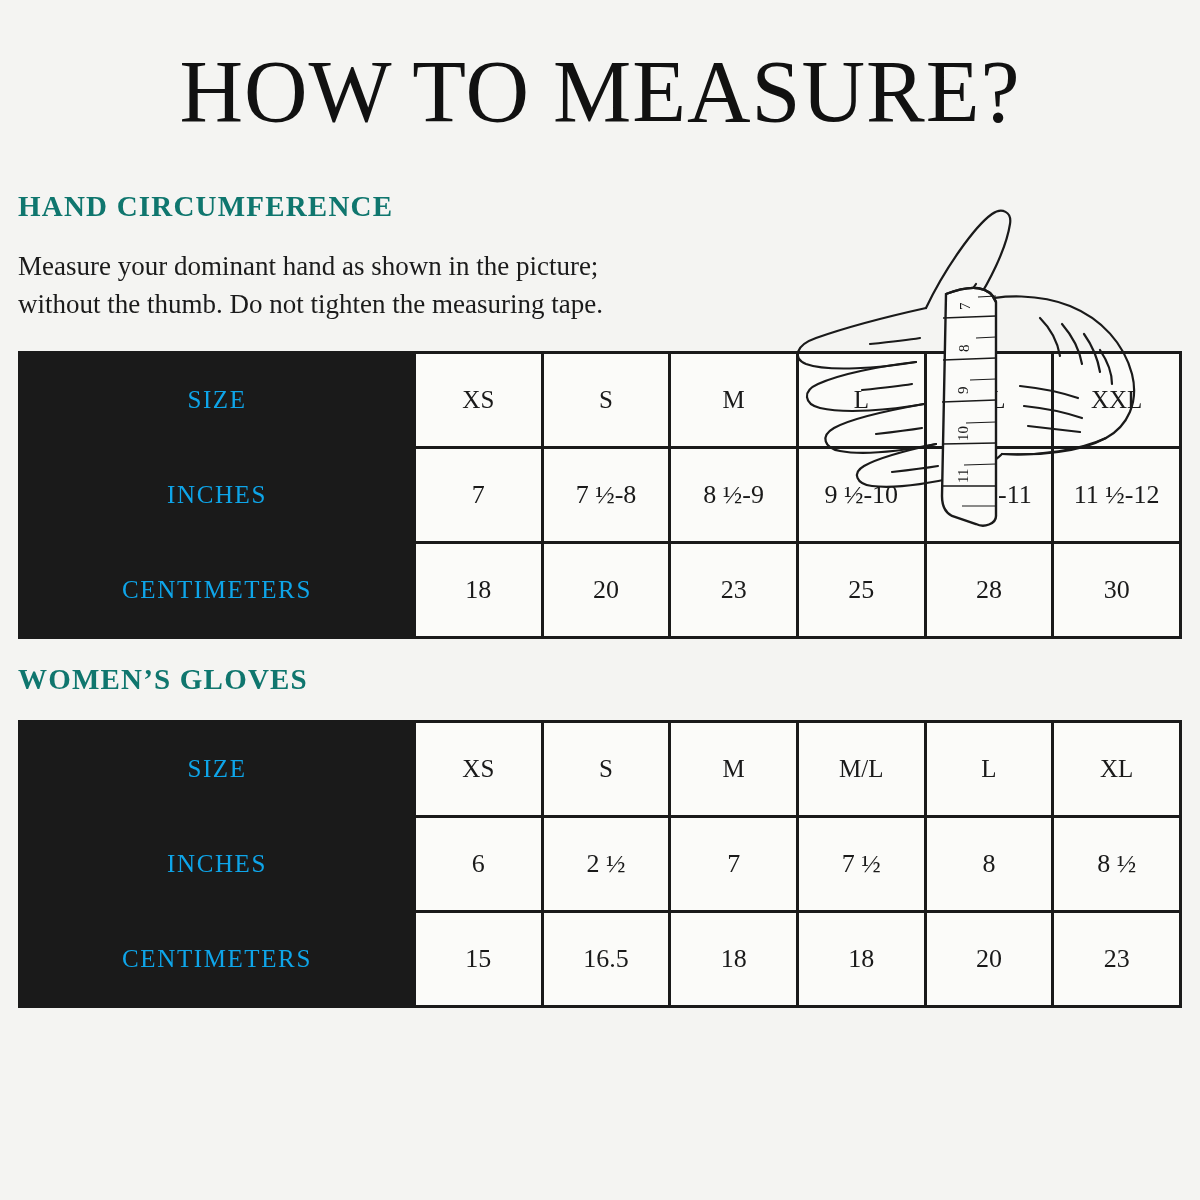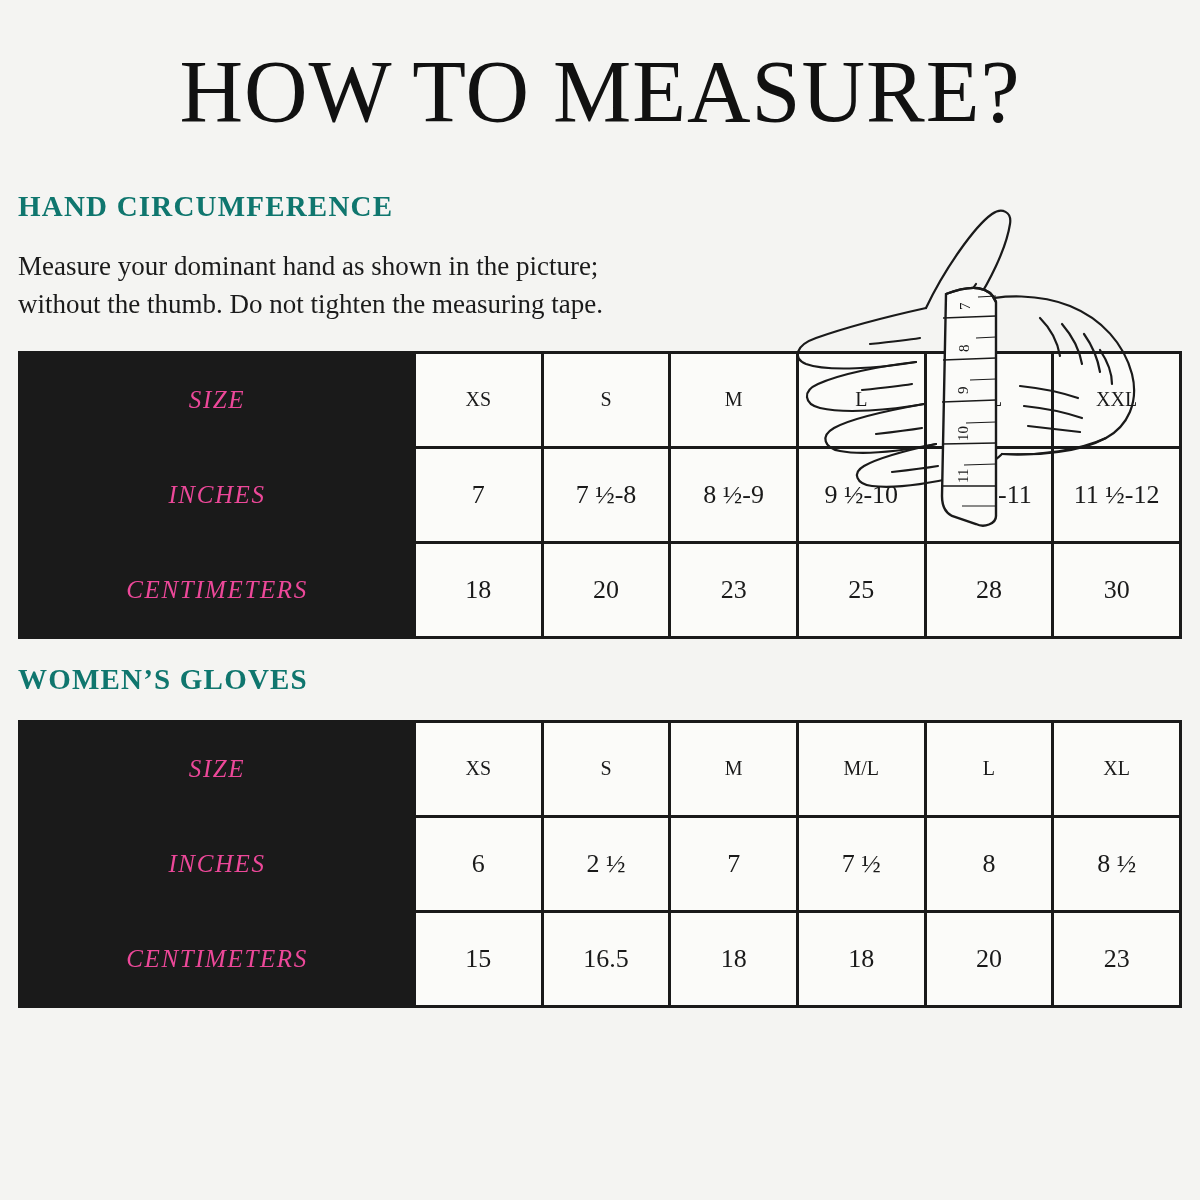--- a/index.html
+++ b/index.html
@@ -75,33 +75,32 @@
   }
   table.size-table td {
     border: 3px solid #1a1a1a;
     height: 90px;
     text-align: center;
     vertical-align: middle;
     font-family: "Liberation Serif", serif;
   }
   td.rowlabel {
     background: #1a1a1a;
-    color: #ec4899;
+    color: #0ea5e9;
     font-size: 25px;
     letter-spacing: 1.6px;
     width: 390px;
-    font-style: italic;
   }
   td.cell {
     background: #fbfbf9;
     font-size: 26px;
     color: #1a1a1a;
   }
   td.head-cell {
-    font-size: 20px;
+    font-size: 25px;
     margin-top: 12px;
   }
   .nowrap { white-space: nowrap; }
 </style>
 </head>
 <body>
 
 <div class="page">
 
   <h1 class="title">HOW TO MEASURE?</h1>

